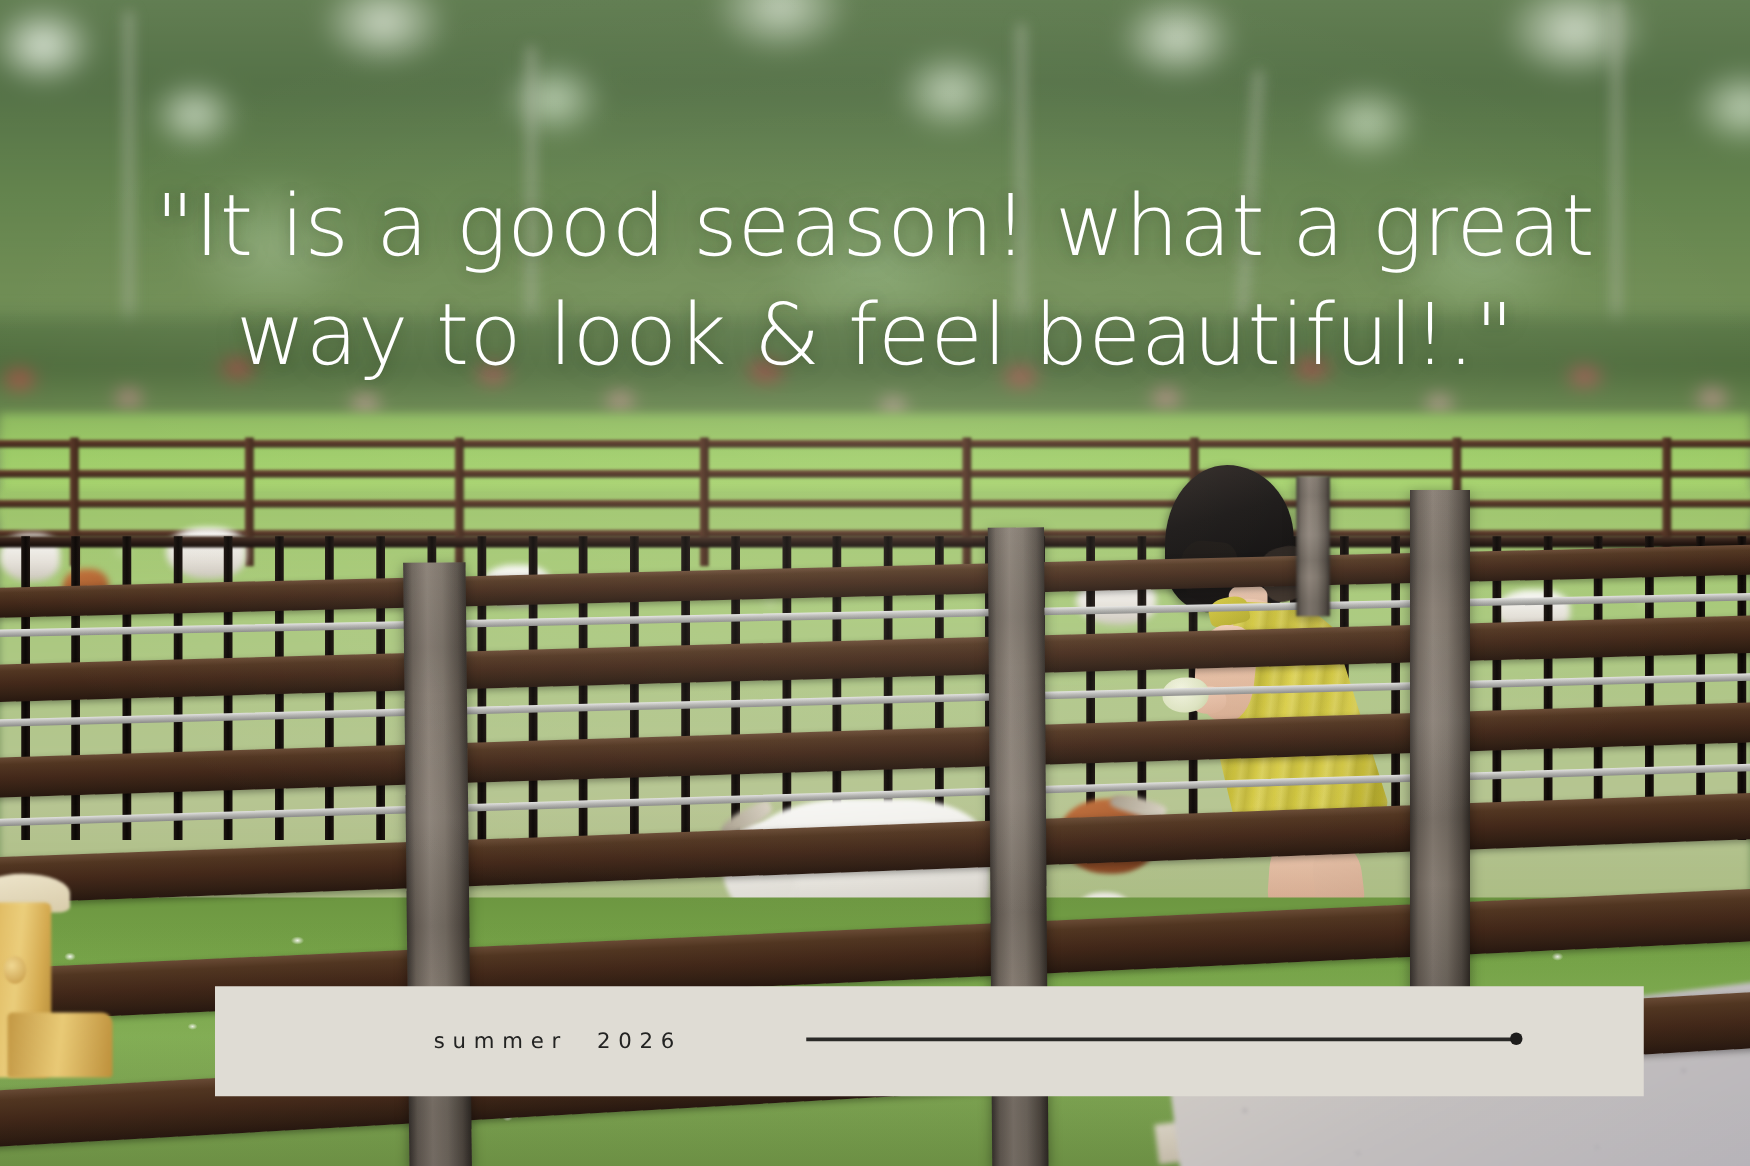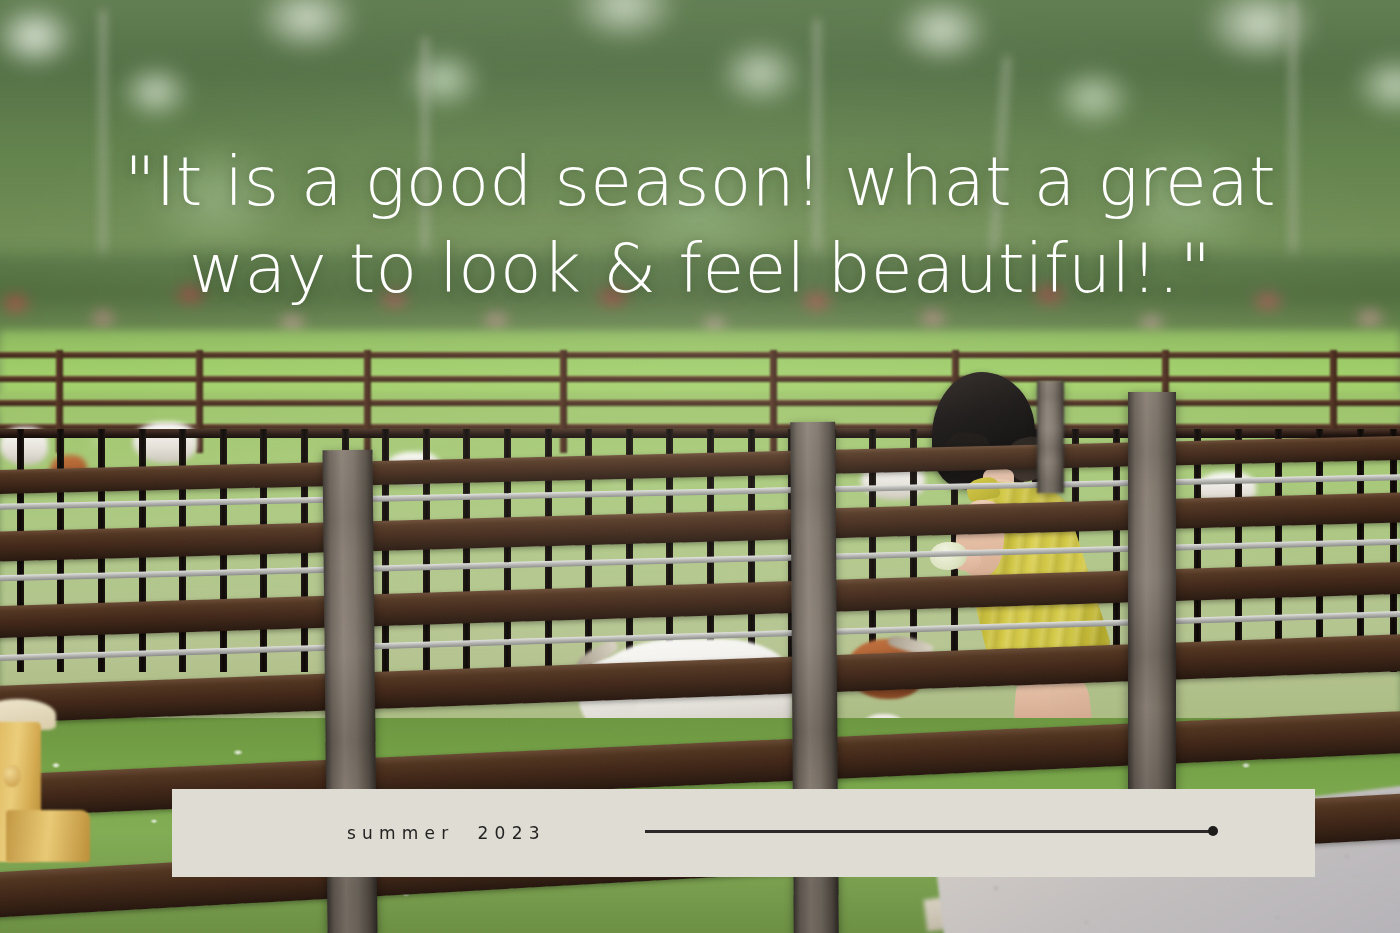--- a/index.html
+++ b/index.html
@@ -524,18 +524,18 @@
     <div class="feeder-knob"></div>
     <div class="feeder-arm"></div>
 
     <div class="photo-tone"></div>
   </div>
 
   <div class="quote">"It is a good season! what a great
 way to look &amp; feel beautiful!."</div>
 
   <div class="caption">
-    <span class="caption-label">summer  2023</span>
+    <span class="caption-label">summer  2026</span>
     <span class="caption-rule"></span>
     <span class="caption-dot"></span>
   </div>
 
 </div>
 
 </body></html>

